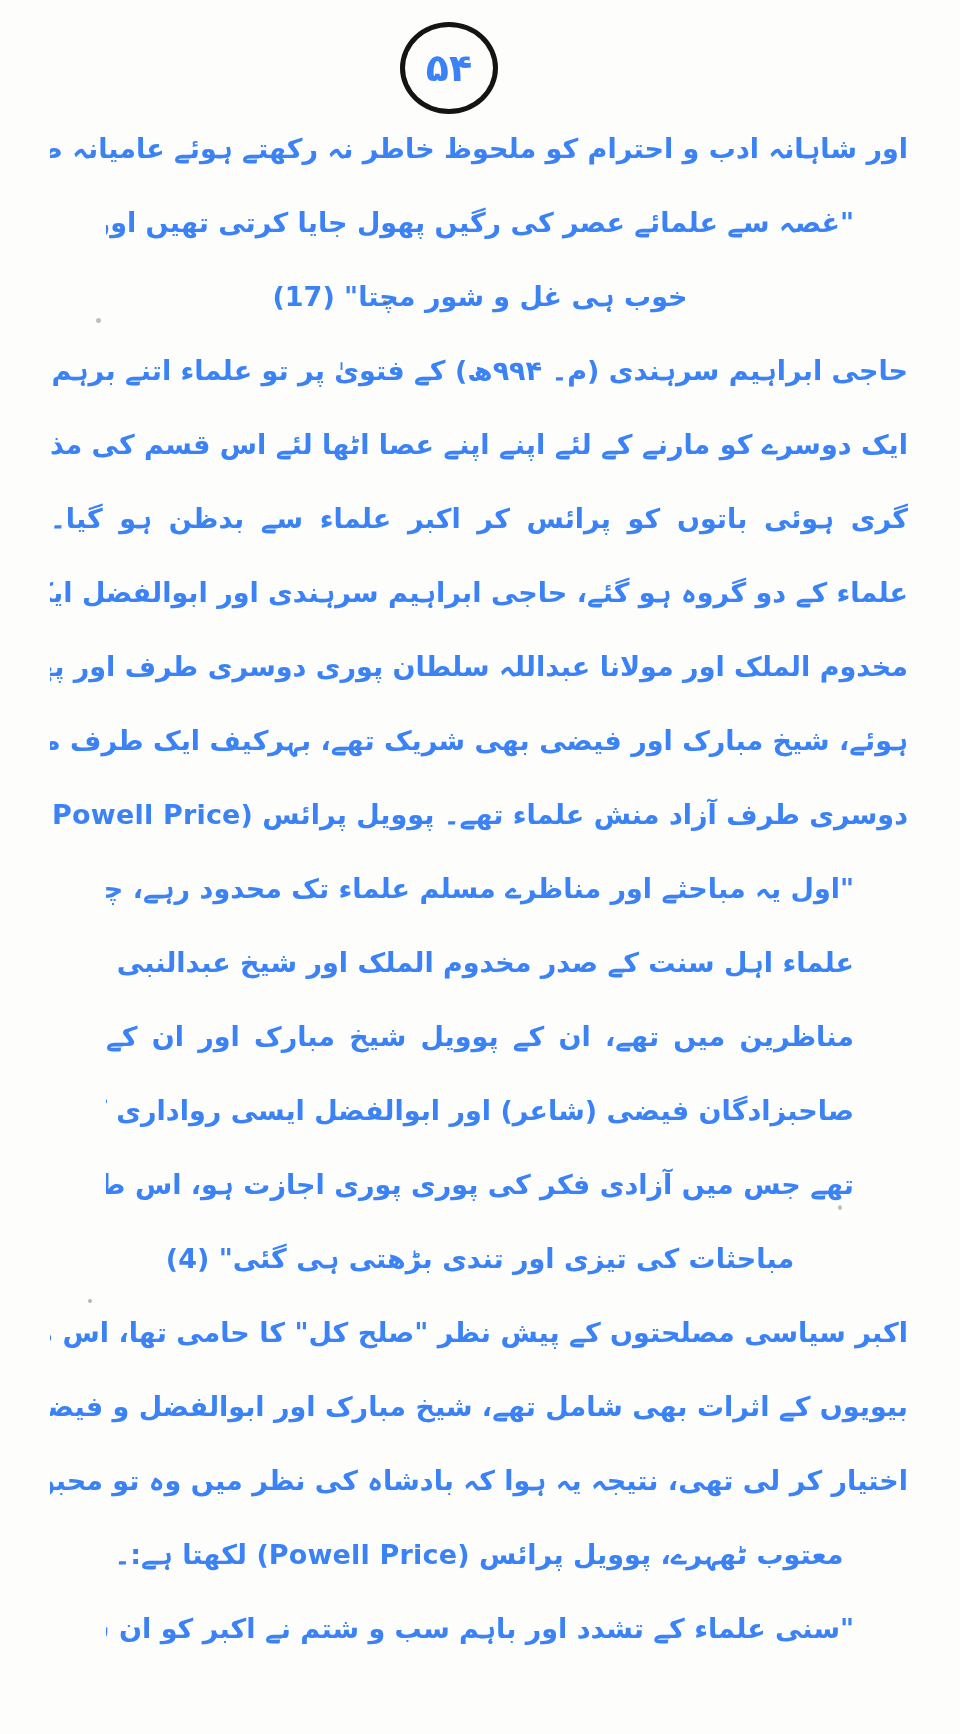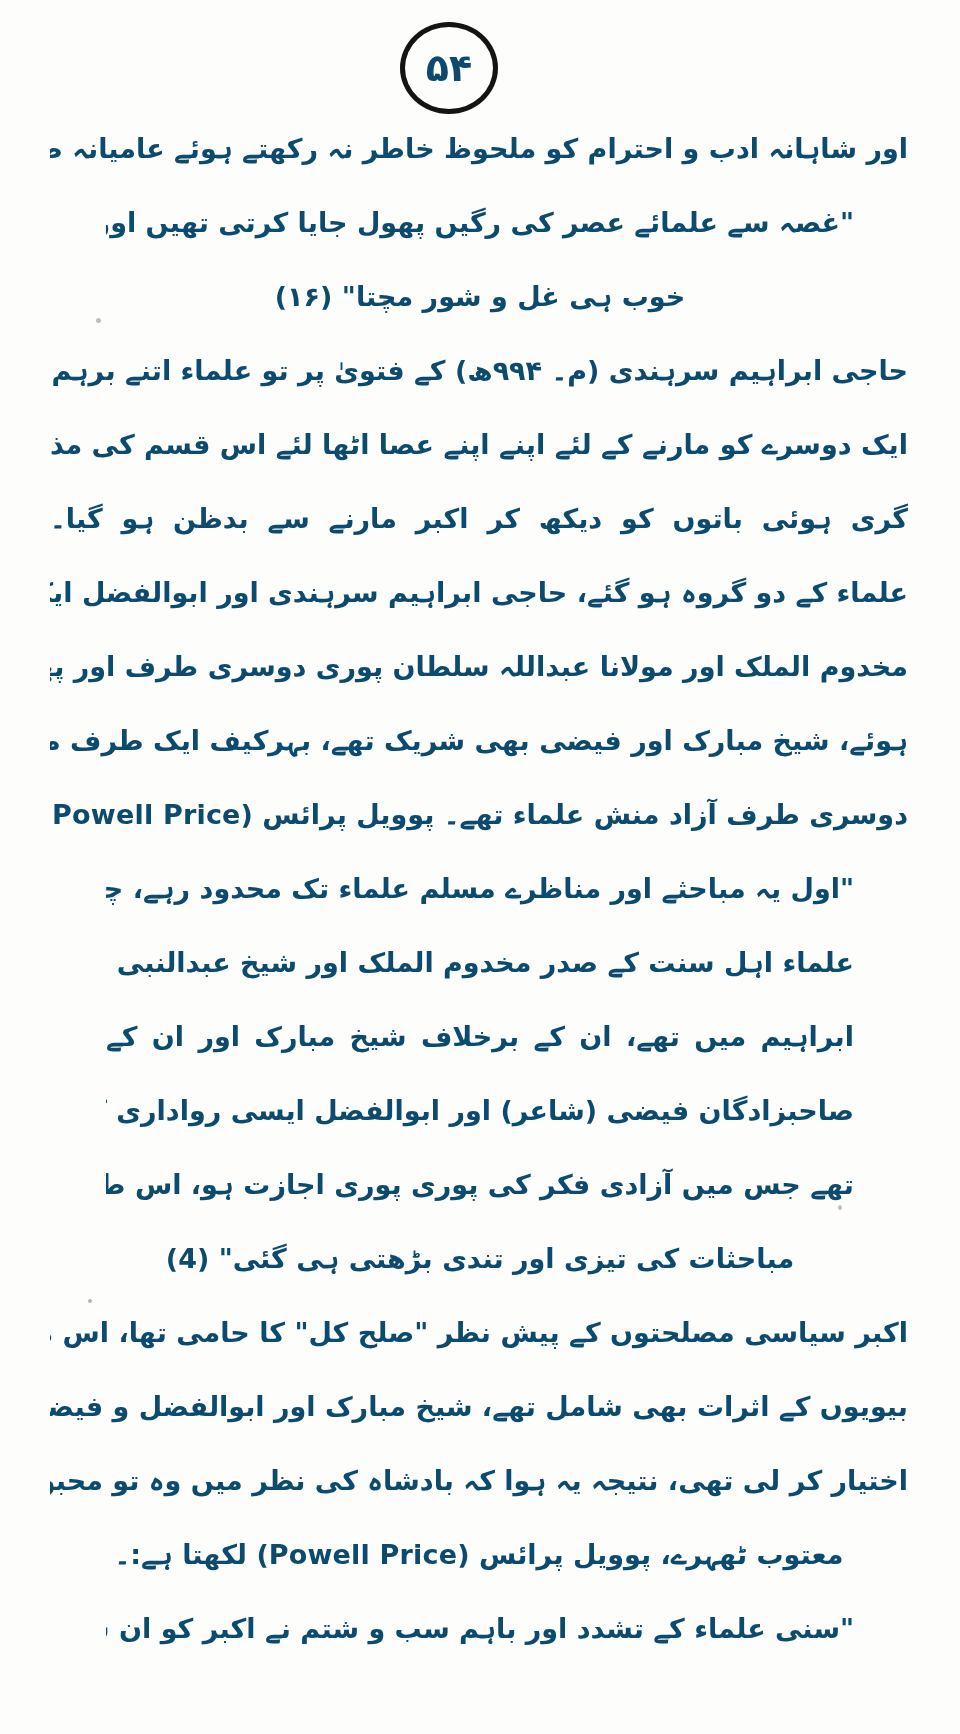--- a/index.html
+++ b/index.html
@@ -2,21 +2,21 @@
 <html lang="ur"><head>
 <meta charset="utf-8">
 <style>
   html,body{margin:0;padding:0;background:#e8e8e8;}
   .page{
     position:relative;
     width:960px;height:1734px;
     margin:0 auto;
     background:#fefefdf5;
     background-color:#fdfdfc;
-    color:#0c4a6e;
+    color:#3b82f6;
     font-family:"DejaVu Sans", sans-serif;
     font-weight:700;
     overflow:hidden;
   }
   .page-number{
     position:absolute;
     top:22px;left:400px;
     width:88px;height:82px;
     border:5px solid #141414;
     border-radius:50%;
@@ -62,40 +62,40 @@
   </div>
 
   <div class="text-area">
 
     <div class="block para">
       <div class="line">اور شاہانہ ادب و احترام کو ملحوظ خاطر نہ رکھتے ہوئے عامیانہ طریقے پر۔</div>
     </div>
 
     <div class="block quote">
       <div class="line">"غصہ سے علمائے عصر کی رگیں پھول جایا کرتی تھیں اور پھر</div>
-      <div class="line center">خوب ہی غل و شور مچتا" (۱۶)</div>
+      <div class="line center">خوب ہی غل و شور مچتا" (17)</div>
     </div>
 
     <div class="block para">
       <div class="line">حاجی ابراہیم سرہندی (م۔ ۹۹۴ھ) کے فتویٰ پر تو علماء اتنے برہم ہوئے کہ</div>
       <div class="line">ایک دوسرے کو مارنے کے لئے اپنے اپنے عصا اٹھا لئے اس قسم کی مذہب و اخلاق سے</div>
-      <div class="line">گری ہوئی باتوں کو دیکھ کر اکبر مارنے سے بدظن ہو گیا۔</div>
+      <div class="line">گری ہوئی باتوں کو پرائس کر اکبر علماء سے بدظن ہو گیا۔</div>
     </div>
 
     <div class="block para">
       <div class="line">علماء کے دو گروہ ہو گئے، حاجی ابراہیم سرہندی اور ابوالفضل ایک طرف اور</div>
       <div class="line">مخدوم الملک اور مولانا عبداللہ سلطان پوری دوسری طرف اور پھر خوب مقابلے</div>
       <div class="line">ہوئے، شیخ مبارک اور فیضی بھی شریک تھے، بہرکیف ایک طرف متشدد سنی علماء اور</div>
       <div class="line center">دوسری طرف آزاد منش علماء تھے۔ پوویل پرائس ⁦(Powell Price)⁩ لکھتا ہے:۔</div>
     </div>
 
     <div class="block quote">
       <div class="line">"اول یہ مباحثے اور مناظرے مسلم علماء تک محدود رہے، چنانچہ</div>
       <div class="line">علماء اہل سنت کے صدر مخدوم الملک اور شیخ عبدالنبی خاص</div>
-      <div class="line">ابراہیم میں تھے، ان کے برخلاف شیخ مبارک اور ان کے</div>
+      <div class="line">مناظرین میں تھے، ان کے پوویل شیخ مبارک اور ان کے</div>
       <div class="line">صاحبزادگان فیضی (شاعر) اور ابوالفضل ایسی رواداری کے حامی</div>
       <div class="line">تھے جس میں آزادی فکر کی پوری پوری اجازت ہو، اس طرح ان</div>
       <div class="line center">مباحثات کی تیزی اور تندی بڑھتی ہی گئی" (4)</div>
     </div>
 
     <div class="block para">
       <div class="line">اکبر سیاسی مصلحتوں کے پیش نظر "صلح کل" کا حامی تھا، اس میں اس کی ہندو</div>
       <div class="line">بیویوں کے اثرات بھی شامل تھے، شیخ مبارک اور ابوالفضل و فیضی نے بھی یہی روش</div>
       <div class="line">اختیار کر لی تھی، نتیجہ یہ ہوا کہ بادشاہ کی نظر میں وہ تو محبوب ہو گئے اور دوسرے علماء</div>
       <div class="line center">معتوب ٹھہرے، پوویل پرائس ⁦(Powell Price)⁩ لکھتا ہے:۔</div>

